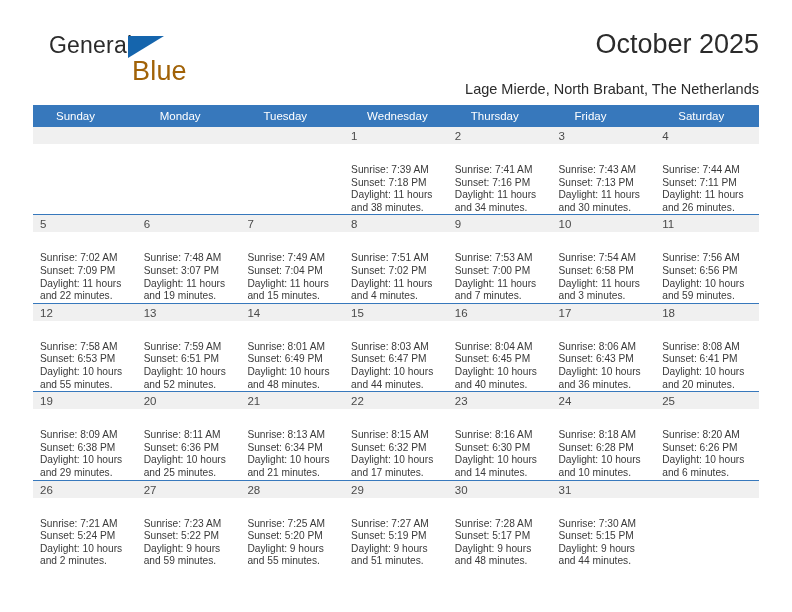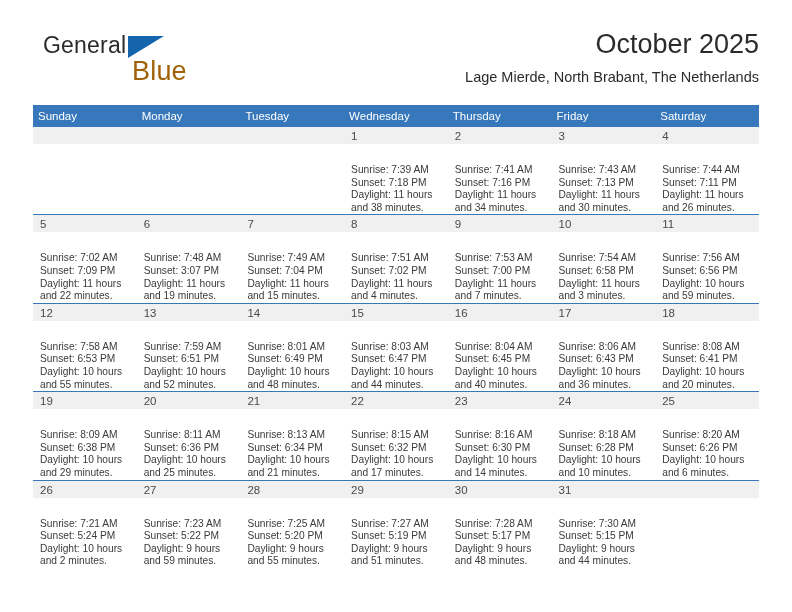--- a/index.html
+++ b/index.html
@@ -33,21 +33,21 @@
 
   .brand {
     position: absolute;
     left: 0;
     top: 0;
     width: 220px;
     height: 60px;
   }
   .brand-general {
     position: absolute;
-    left: 10px;
+    left: 16px;
     top: 4px;
     font-size: 23px;
     color: #2b2b2b;
     letter-spacing: 0.2px;
     font-family: "Liberation Sans", sans-serif;
   }
   .brand-triangle {
     position: absolute;
     left: 95px;
     top: 8px;
@@ -72,21 +72,21 @@
     top: 0;
     text-align: right;
   }
   .month-title {
     font-size: 27px;
     color: #2b2b2b;
     line-height: 32px;
     white-space: nowrap;
   }
   .location-sub {
-    margin-top: 9px;
+    margin-top: 21px;
     font-size: 14.5px;
     color: #2b2b2b;
     line-height: 17px;
     white-space: nowrap;
   }
 
   
   .calendar {
     position: absolute;
     left: 33px;
@@ -94,21 +94,21 @@
     width: 726px;
     border-collapse: collapse;
     table-layout: fixed;
   }
   .calendar th {
     background: #3778bc;
     color: #ffffff;
     font-size: 11.5px;
     font-weight: normal;
     text-align: left;
-    padding: 5px 0 5px 5px;
+    padding: 5px 0 5px 23px;
     height: 11px;
     border: none;
   }
   .calendar td {
     vertical-align: top;
     padding: 0;
     border: none;
     border-top: 1.5px solid #3778bc;
     height: 79px;
     background: #ffffff;

